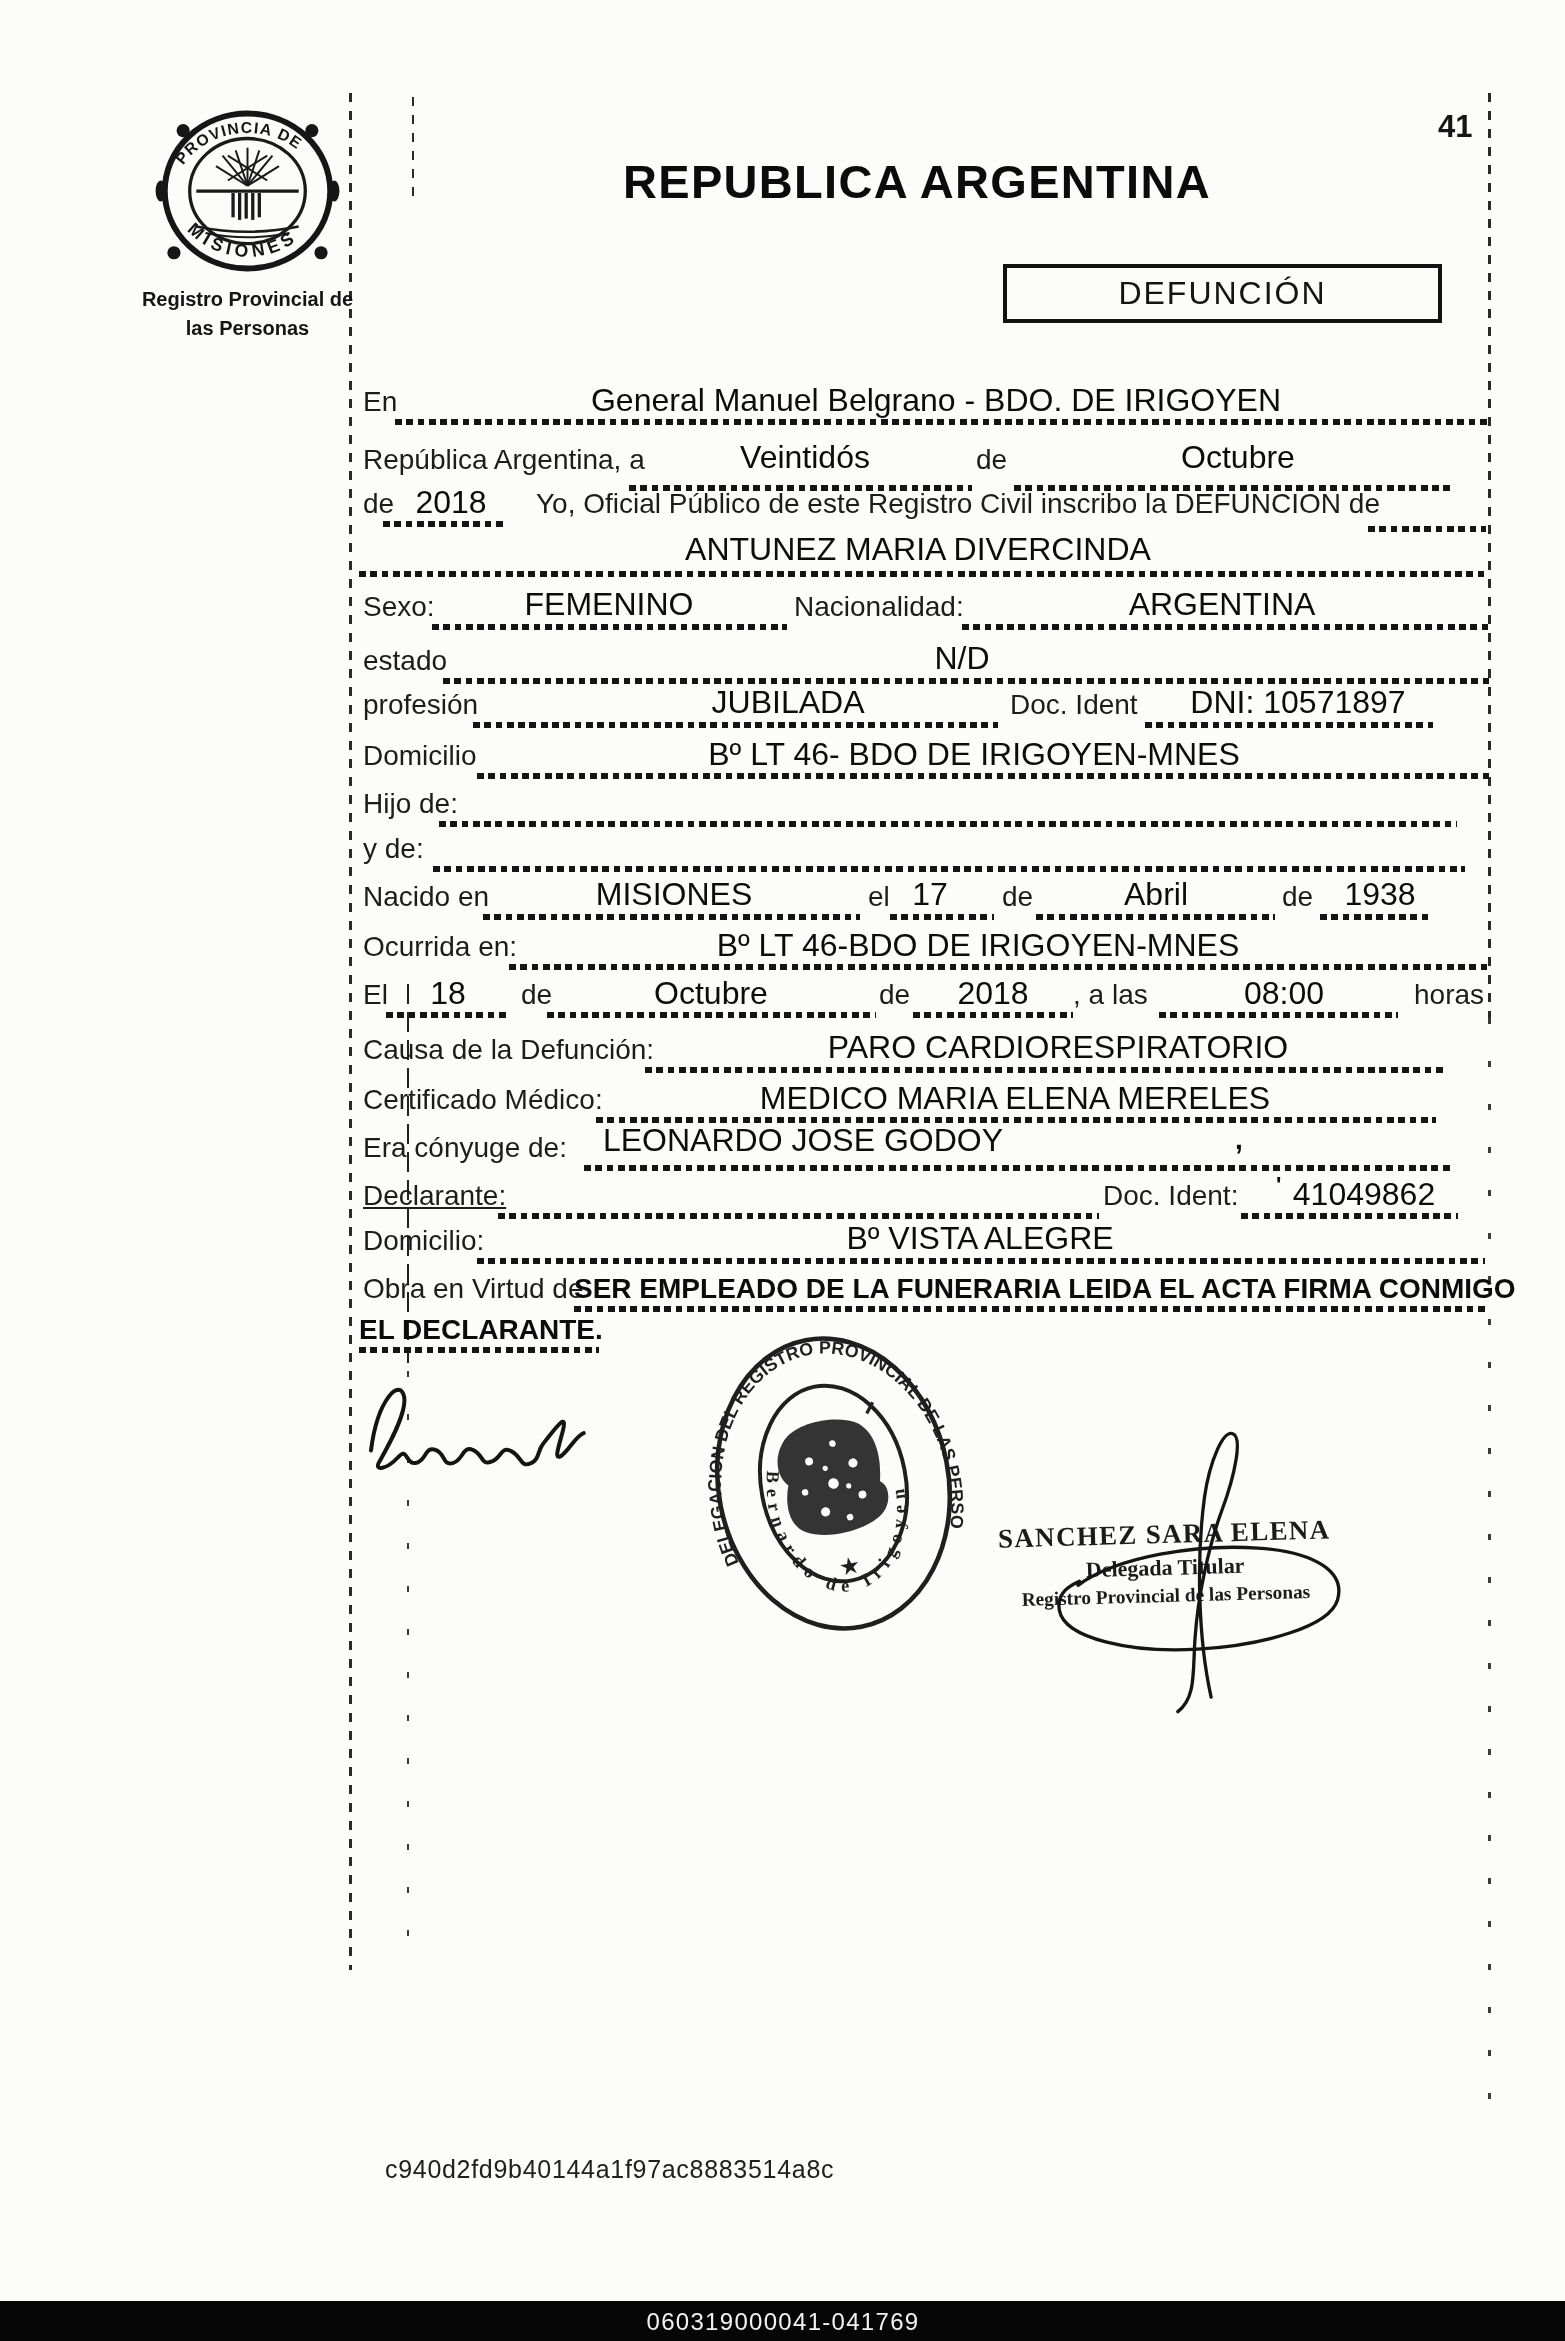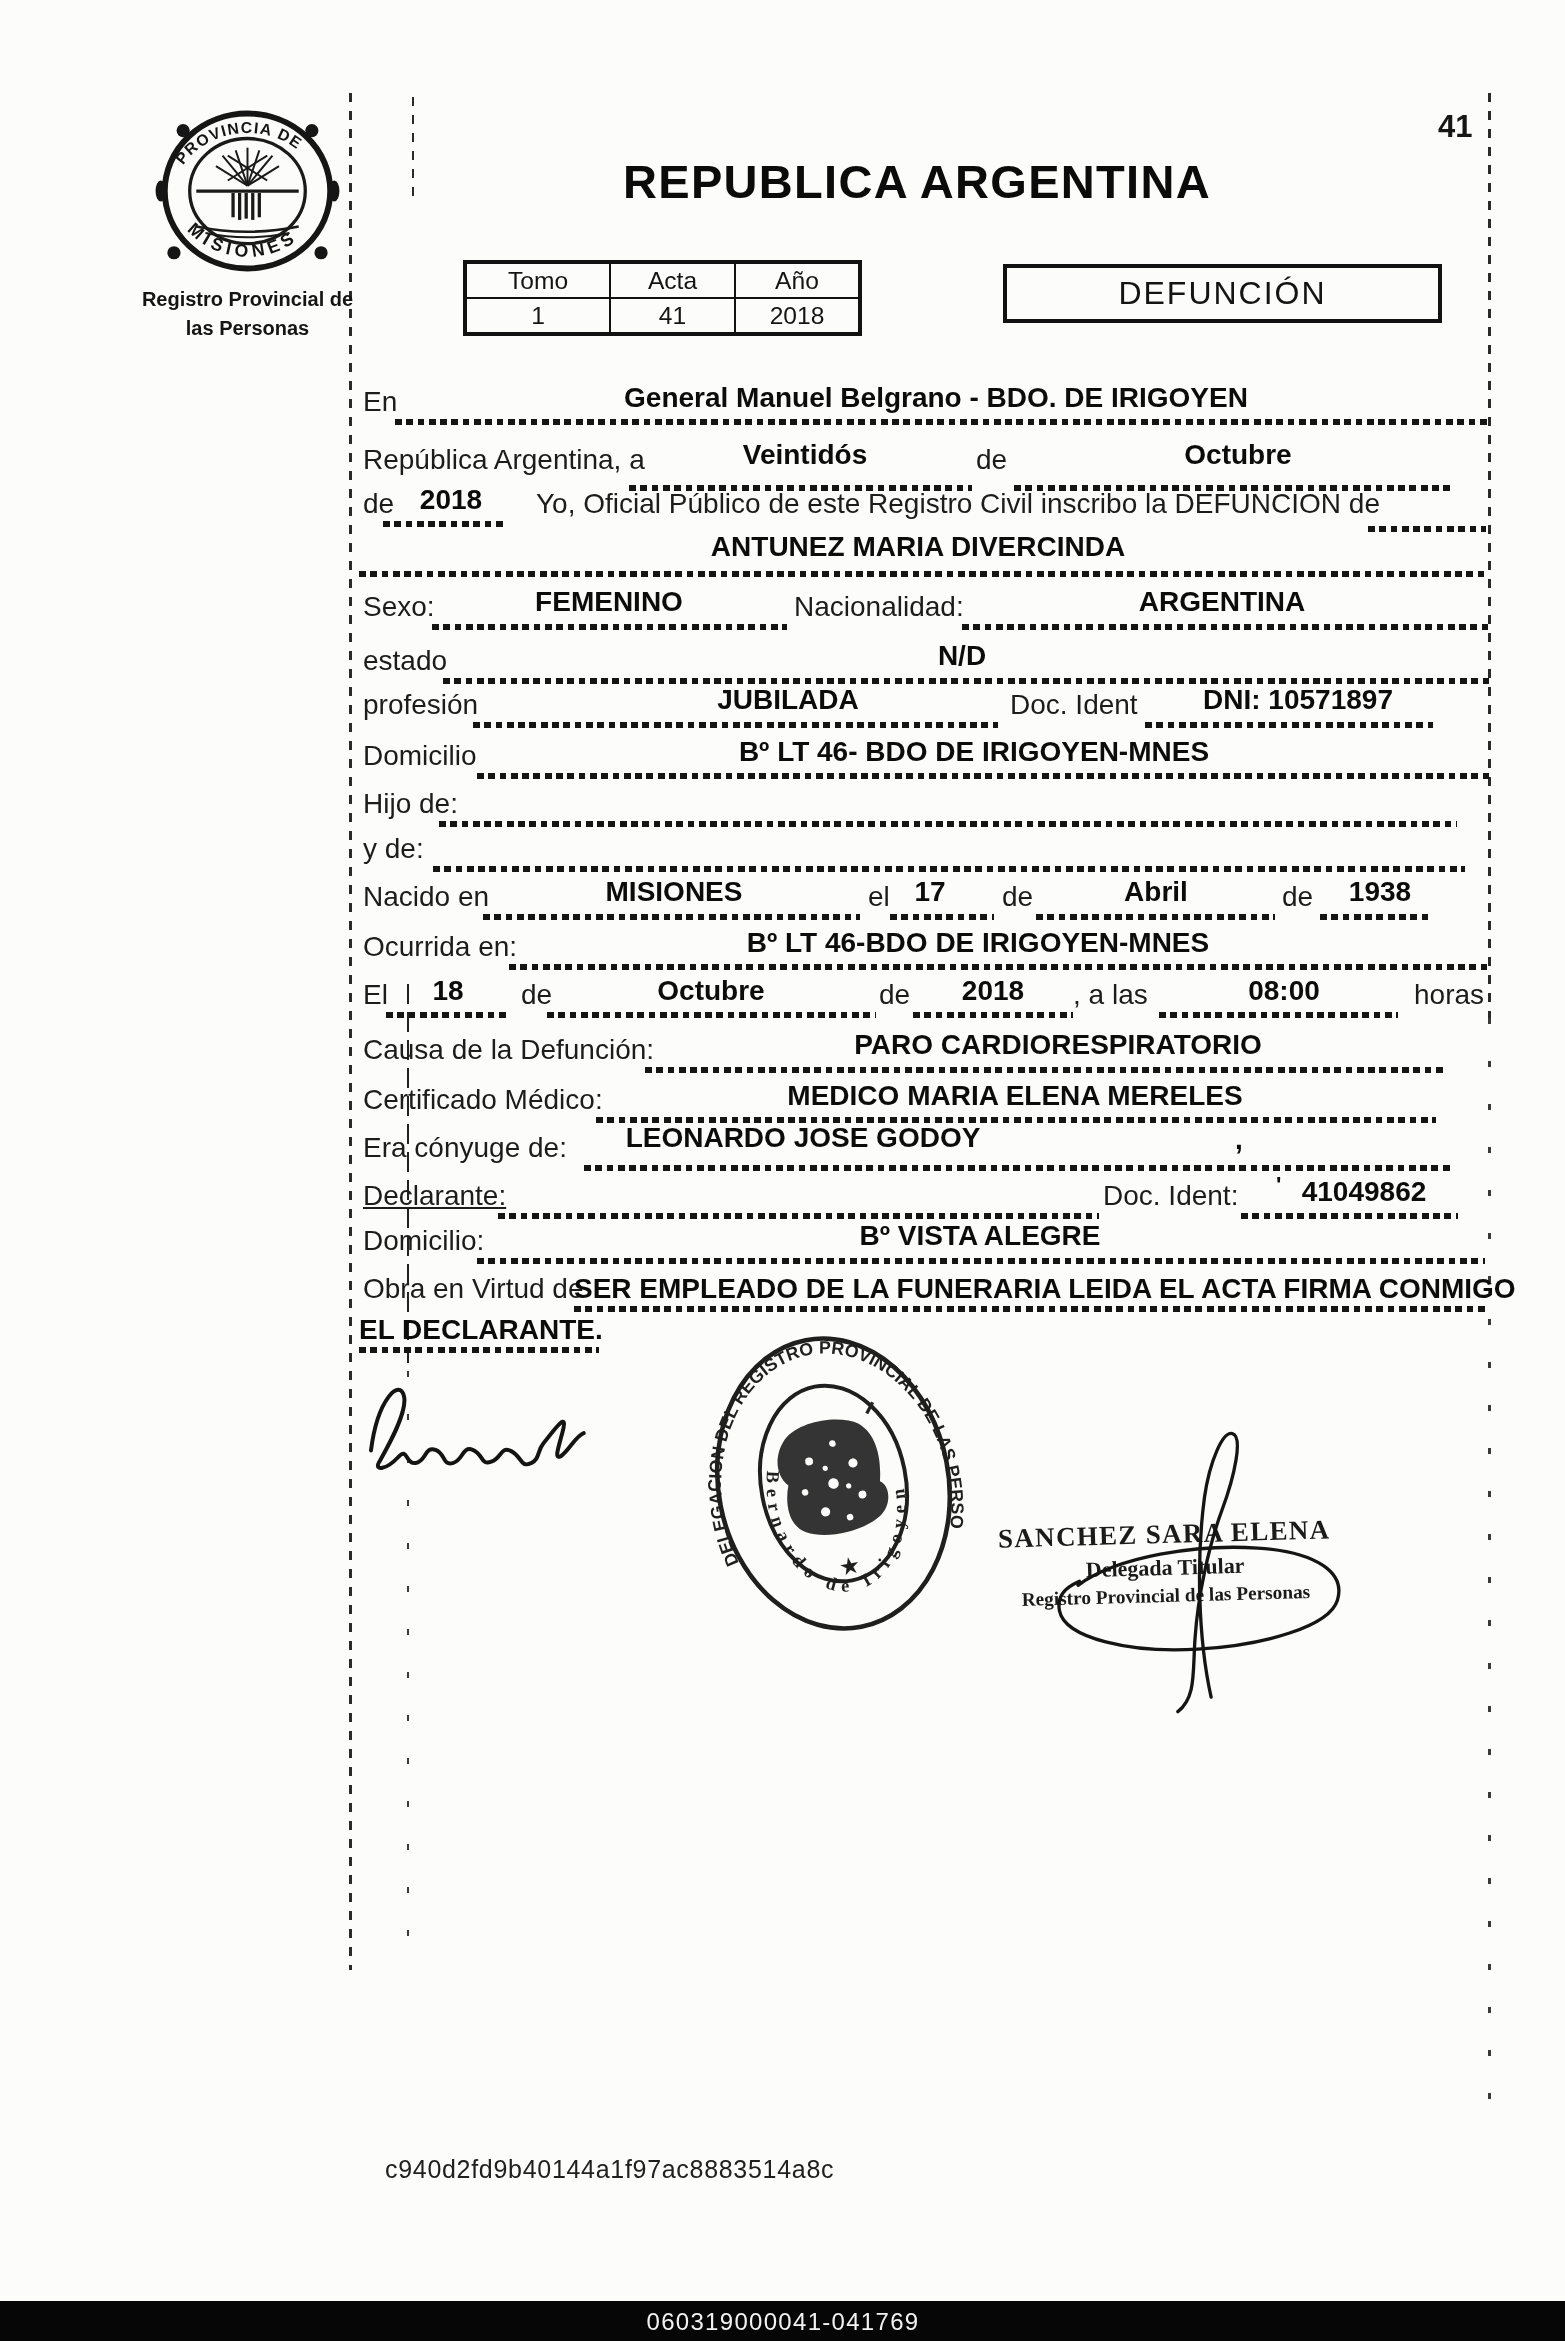--- a/index.html
+++ b/index.html
@@ -1,19 +1,19 @@
 <!DOCTYPE html>
 <html style="font-size:10.6px"><head>
 <meta charset="utf-8">
 <style>
   html,body{margin:0;padding:0;background:#e8e8e6;}
   .sheet{position:relative;width:1566px;height:2342px;background:#fcfcfa;overflow:hidden;
          font-family:"Liberation Sans",sans-serif;color:#161616;}
   .lbl{position:absolute;font-size:28px;line-height:1.1;white-space:nowrap;color:#1c1c1c;}
-  .val{position:absolute;font-size:28px;line-height:1.1;font-weight:bold;white-space:nowrap;
+  .val{position:absolute;font-size:32px;line-height:1.1;font-weight:normal;white-space:nowrap;
        transform:translateX(-50%);color:#0c0c0c;}
   .valL{position:absolute;font-size:28px;line-height:1.1;font-weight:bold;white-space:nowrap;color:#0c0c0c;}
   .dots{position:absolute;height:6px;
         background:repeating-linear-gradient(90deg,#151515 0 6.7px,transparent 6.7px 11.3px);}
   .vline{position:absolute;width:2.7px;}
   .dashline{background:repeating-linear-gradient(180deg,#2a2a2a 0 8.7px,transparent 8.7px 18px);}
   .sparse{background:repeating-linear-gradient(180deg,#3a3a3a 0 6px,transparent 6px 43px);}
   .title{position:absolute;left:601px;top:154px;width:632px;text-align:center;
          font-size:47px;font-weight:bold;letter-spacing:1.3px;color:#0b0b0b;}
   .pagenum{position:absolute;left:1438px;top:109px;font-size:31px;font-weight:bold;}
@@ -91,34 +91,20 @@
     </g>
   </svg>
   <div class="logocap">
     <div>Registro Provincial de</div>
     <div>las Personas</div>
   </div>
 
   <div class="title">REPUBLICA ARGENTINA</div>
   <div class="pagenum">41</div>
 
-  <table class="rec">
-    <tbody>
-        <tr>
-      <td style="width:140px;height:31px;">Tomo</td>
-      <td style="width:121px;">Acta</td>
-      <td style="width:120px;">Año</td>
-    </tr>
-    <tr>
-      <td style="height:31px;">1</td>
-      <td>41</td>
-      <td>2018</td>
-    </tr>
-  </tbody>
-    </table>
 
   <div class="typebox">DEFUNCIÓN</div>
 
   <span class="lbl" style="left:363px;top:387px;">En</span>
   <span class="val" style="left:936px;top:383px;">General Manuel Belgrano - BDO. DE IRIGOYEN</span>
   <div class="dots" style="left:395px;top:419px;width:1093px;"></div>
 
   <span class="lbl" style="left:363px;top:445px;">República Argentina, a</span>
   <span class="val" style="left:805px;top:440px;">Veintidós</span>
   <span class="lbl" style="left:976px;top:445px;">de</span>

